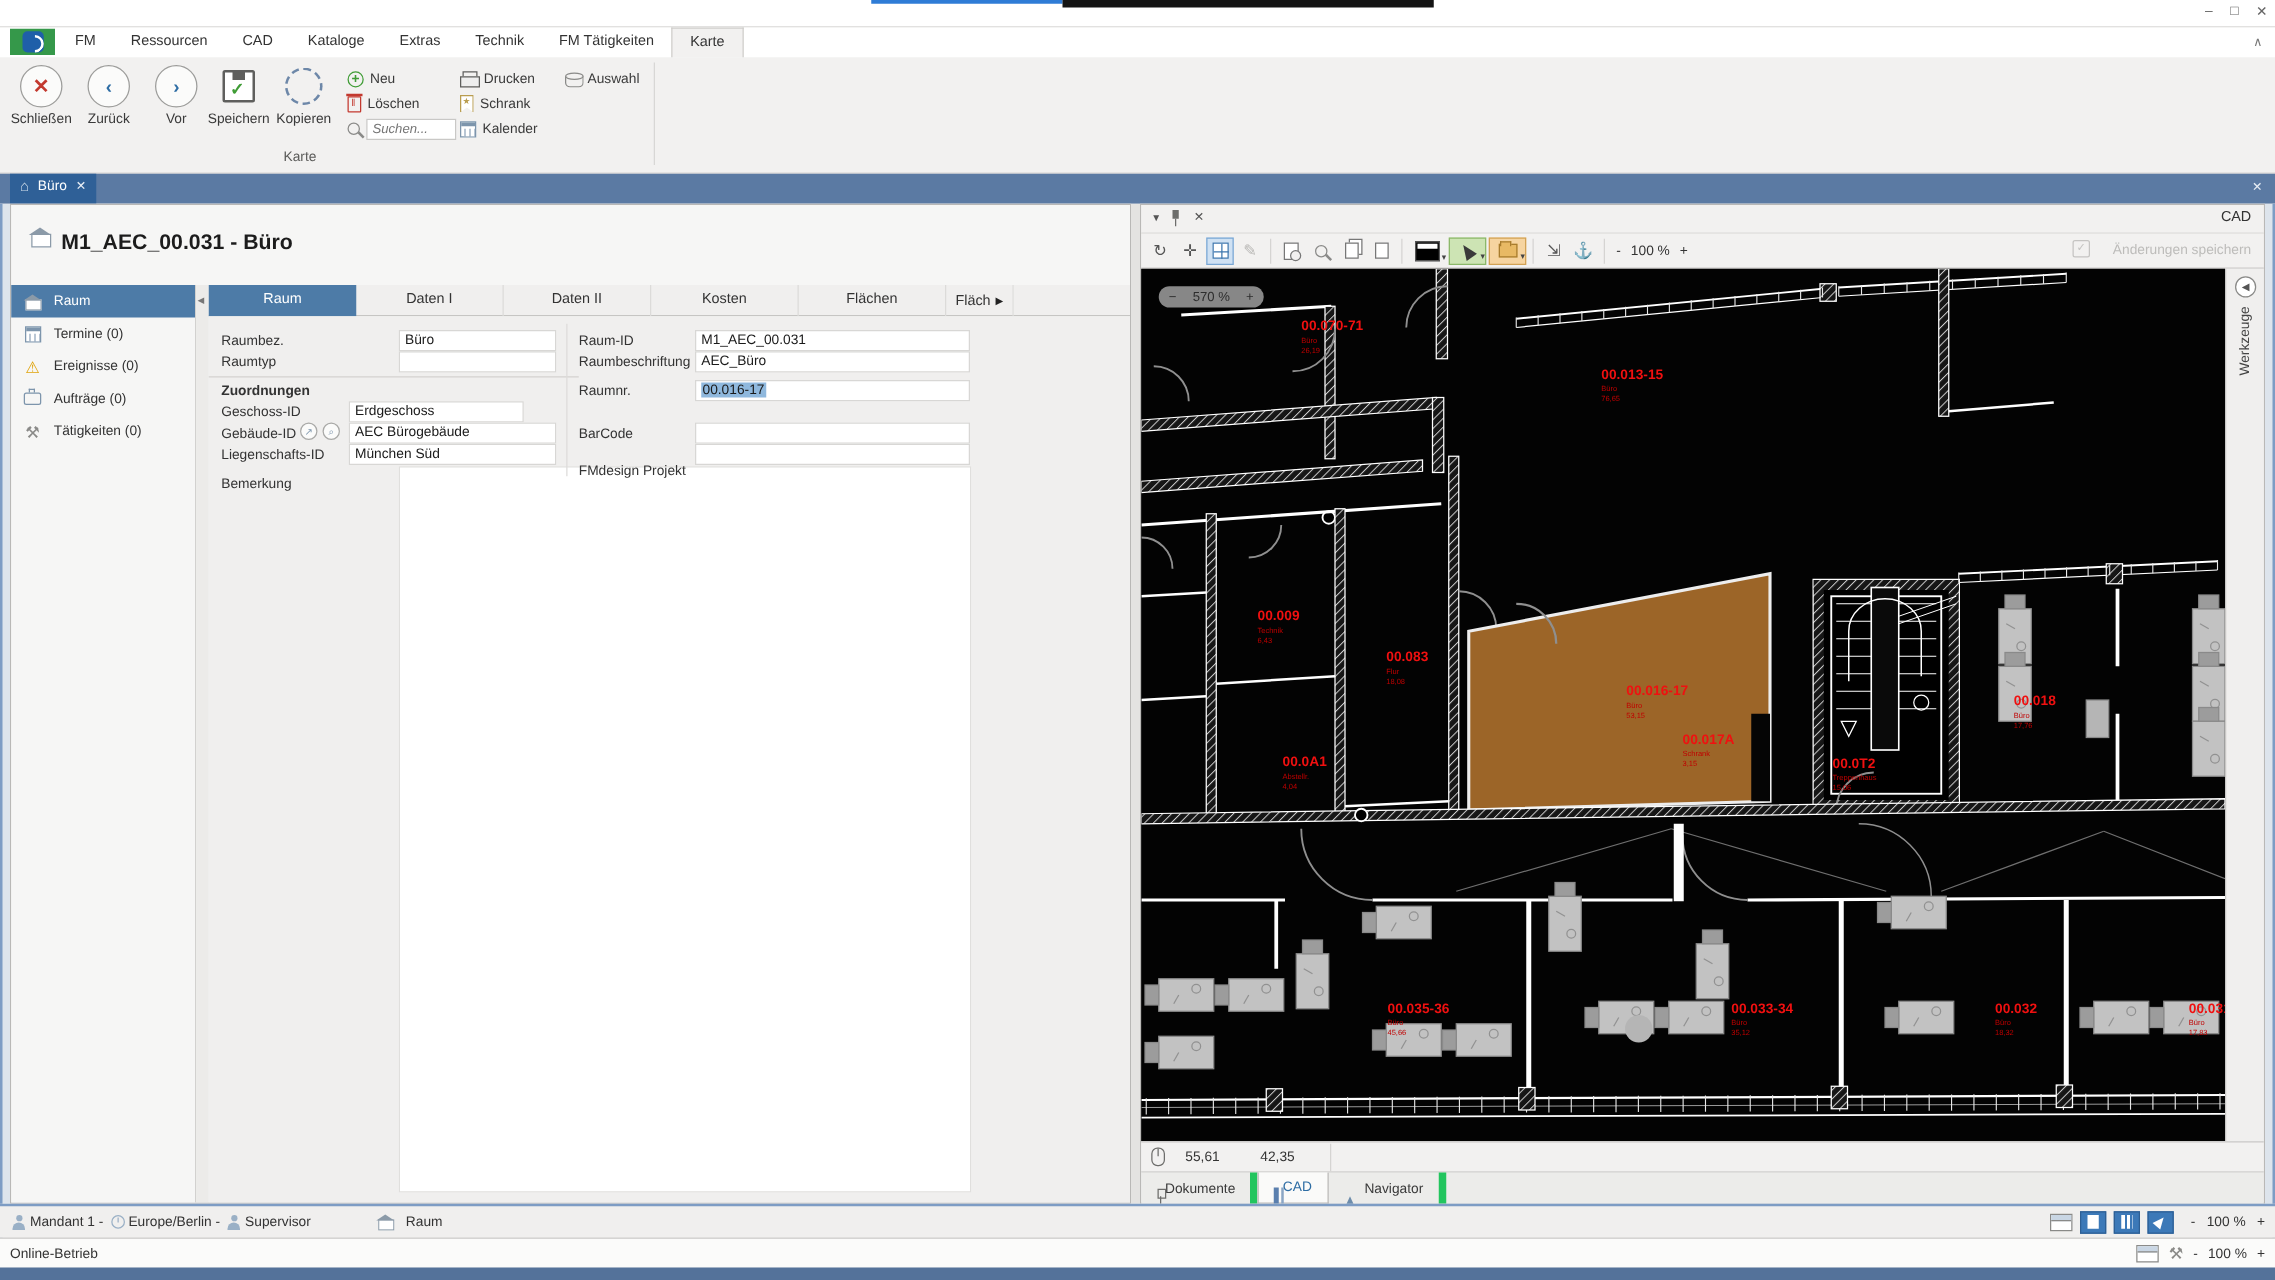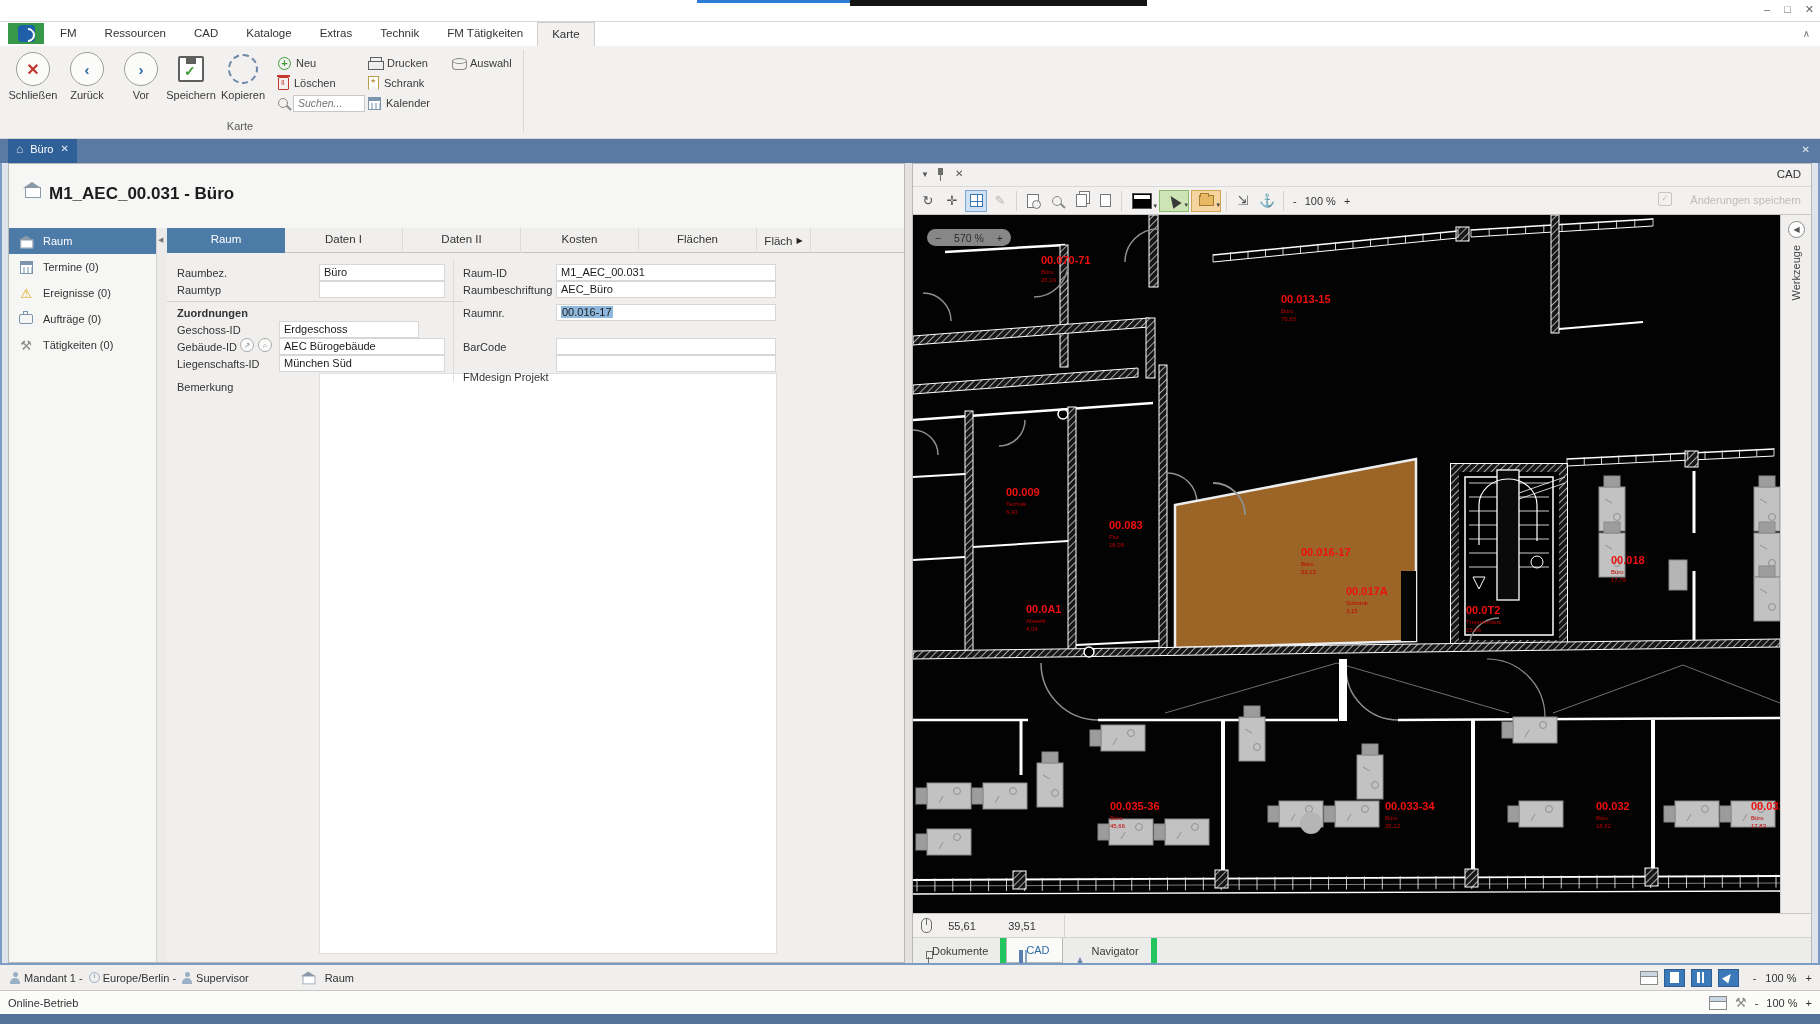--- a/index.html
+++ b/index.html
@@ -744,21 +744,21 @@
     </div>
 
     <div class="toolstrip">
       <div class="circbtn">◀</div>
       <div class="vtext">Werkzeuge</div>
     </div>
 
     <div class="coordbar">
       <span class="ico-mouse"></span>
       <span class="cv">55,61</span>
-      <span class="cv">39,51</span>
+      <span class="cv">42,35</span>
       <span class="csep"></span>
     </div>
 
     <div class="cadtabs" id="cad-tabs">
         <div class="ctab">
           <span><span class="ico-ctab-pin"></span></span>
           <span>Dokumente</span>
         </div>
         <div class="ctab active">
           <span><span class="ico-cadtab"></span></span>

